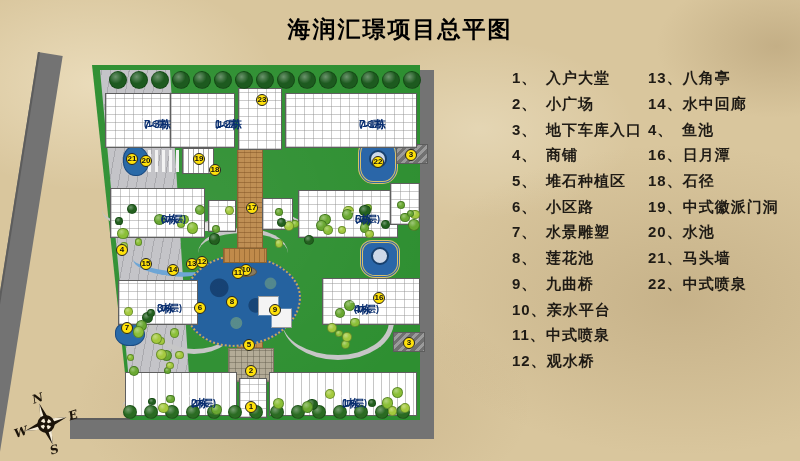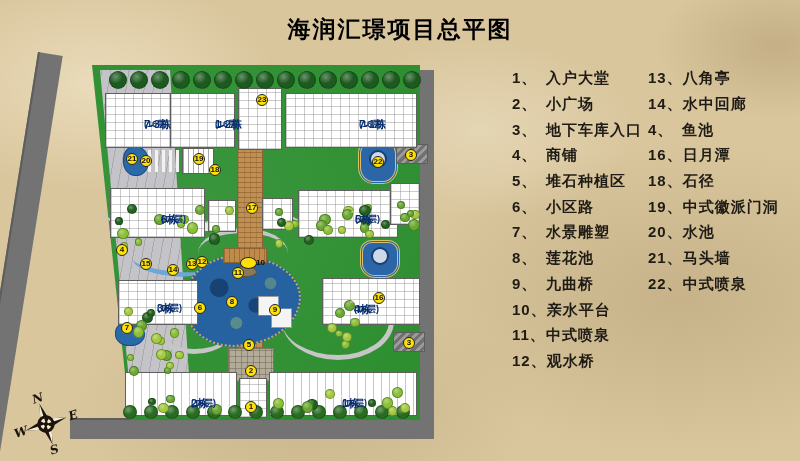--- a/index.html
+++ b/index.html
@@ -366,21 +366,21 @@
       <div class="marker" style="left: 116px; top: 101px;">20</div>
       <div class="marker" style="left: 169px; top: 99px;">19</div>
       <div class="marker" style="left: 185px; top: 110px;">18</div>
       <div class="marker" style="left: 222px; top: 148px;">17</div>
       <div class="marker" style="left: 170px; top: 248px;">6</div>
       <div class="marker" style="left: 92px; top: 190px;">4</div>
       <div class="marker" style="left: 116px; top: 204px;">15</div>
       <div class="marker" style="left: 143px; top: 210px;">14</div>
       <div class="marker" style="left: 162px; top: 204px;">13</div>
       <div class="marker" style="left: 172px; top: 202px;">12</div>
-      <div class="marker" style="left: 216px; top: 203px; padding-left: 15px;">10</div>
+      <div class="marker" style="left: 216px; top: 210px;">10</div>
       <div class="marker" style="left: 208px; top: 213px;">11</div>
       <div class="marker" style="left: 202px; top: 242px;">8</div>
       <div class="marker" style="left: 245px; top: 250px;">9</div>
       <div class="marker" style="left: 349px; top: 200px; margin-top: 32px;">16</div>
       <div class="marker" style="left: 97px; top: 268px;">7</div>
       <div class="marker" style="left: 219px; top: 285px;">5</div>
       <div class="marker" style="left: 221px; top: 311px;">2</div>
       <div class="marker" style="left: 221px; top: 347px;">1</div>
     </div>
 </div>

